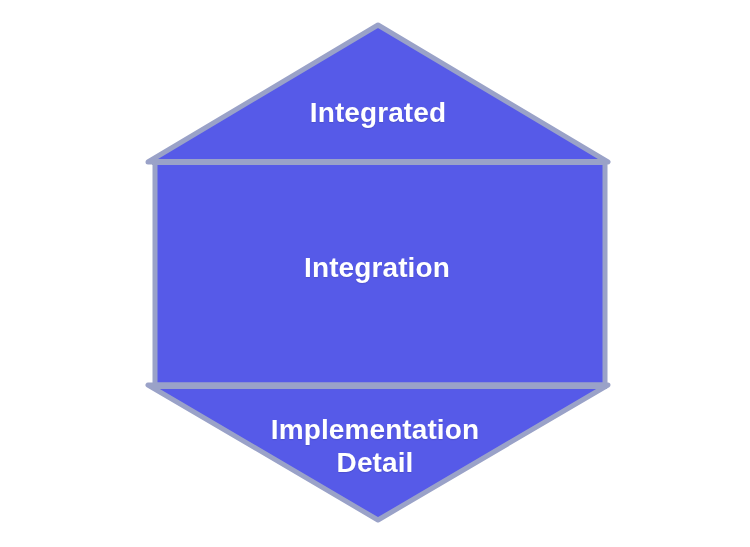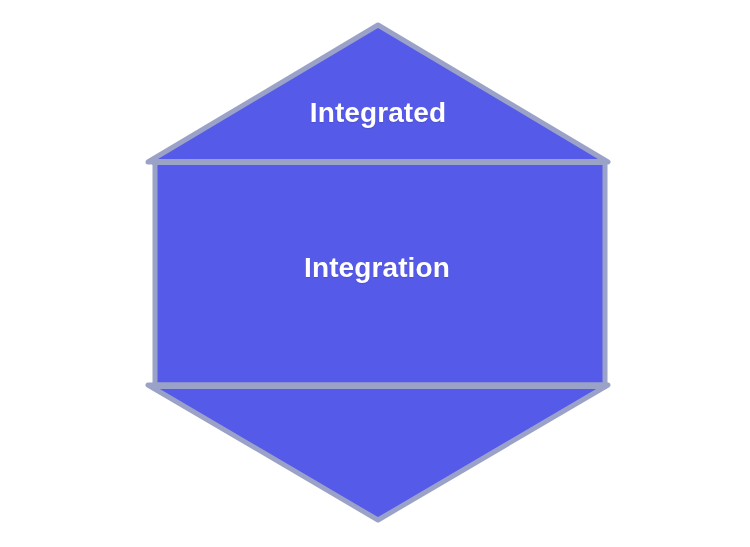--- a/index.html
+++ b/index.html
@@ -73,14 +73,16 @@
     <polygon id="band-shape-implementation-detail" points="148,385 608,385 378,520" fill="#565AE8" stroke="#9aa2c8" stroke-width="5" stroke-linejoin="round"></polygon>
 
     <line id="divider-upper" x1="152" y1="162" x2="607" y2="162" stroke="#9aa2c8" stroke-width="6"></line>
     <line id="divider-lower" x1="152" y1="386" x2="607" y2="386" stroke="#9aa2c8" stroke-width="6"></line>
   </svg>
 
   <div class="band-label" id="label-integration" style="color: rgb(255, 255, 255);">Integration</div>
 
   <div class="band-label" id="label-integrated" style="color: rgb(255, 255, 255);">Integrated</div>
 
+  <div class="band-label" id="label-implementation-detail" style="color: rgb(255, 255, 255);">Implementation
+Detail</div>
 
 </div>
 
 </body></html>

